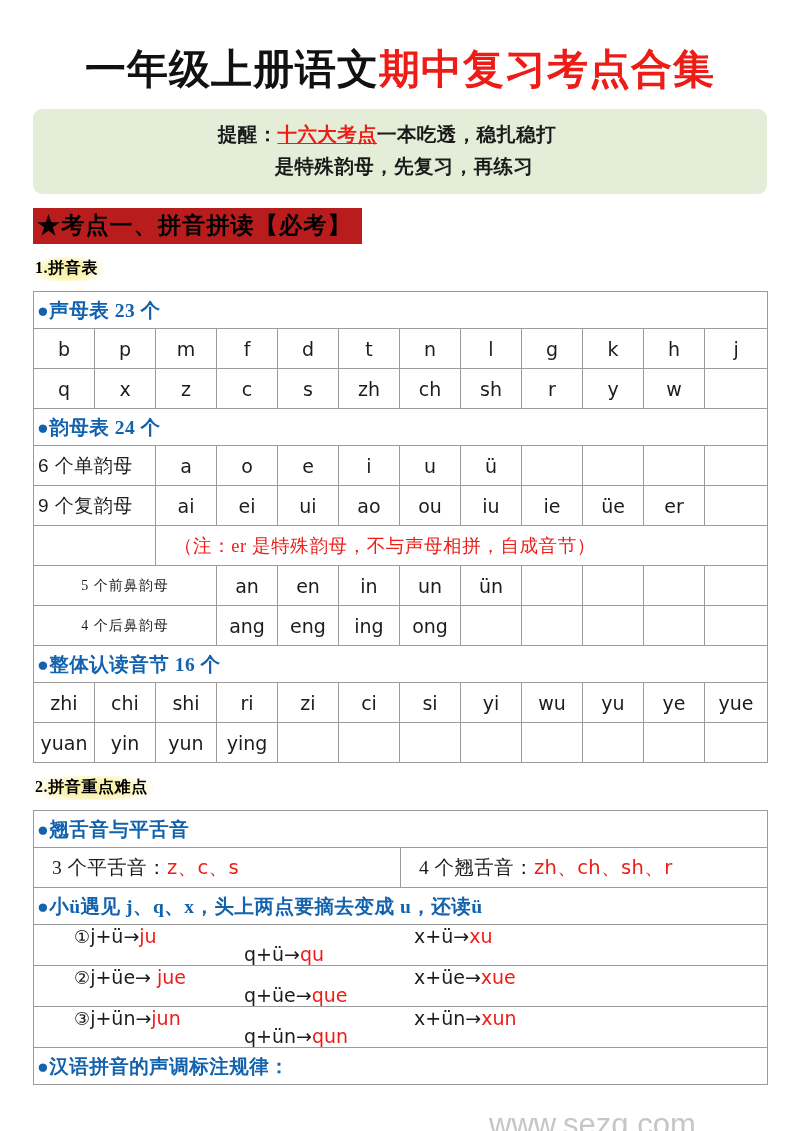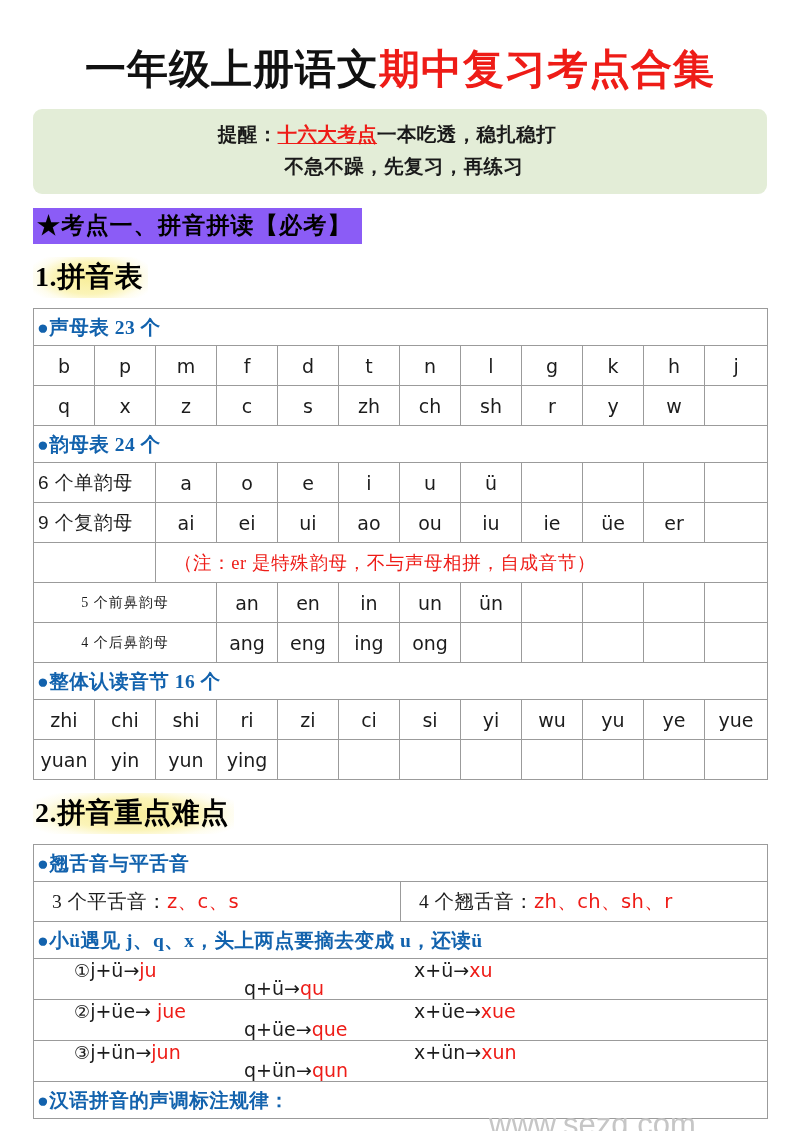--- a/index.html
+++ b/index.html
@@ -53,34 +53,34 @@
     text-decoration: underline;
     text-underline-offset: 2px;
     text-align: center;
   }
   .reminder-line.l2 { padding-left: 34px; }
 
   
   .section-head {
     margin-top: 14px;
     display: inline-block;
-    background: #8b5cf6;
+    background: #b91c1c;
     color: #000;
     font-size: 23px;
     font-weight: bold;
     padding: 2px 10px 3px 4px;
     letter-spacing: 1.2px;
     white-space: nowrap;
   }
 
   
   .sub-head {
     margin-top: 13px; margin-bottom: 10px;
     display: inline-block; position: relative;
-    font-size: 28px; font-weight: bold; color: #000;
+    font-size: 16px; font-weight: bold; color: #000;
     letter-spacing: 0.6px; white-space: nowrap;
     padding: 1px 5px 2px 2px;
     background: radial-gradient(ellipse 58% 70% at 50% 52%, #f8ee9a 0%, #fbf4b8 55%, rgba(253,248,205,0.35) 82%, rgba(255,255,255,0) 100%);
   }
 
   
   table.grid {
     width: 734px;
     border-collapse: collapse;
     table-layout: fixed;
@@ -171,21 +171,21 @@
   <div class="watermark">www.sezq.com</div>
 
   <div class="doc-title">
     <span class="t-black">一年级上册语文</span><span class="t-red">期中复习考点合集</span>
   </div>
 
   <div class="reminder">
     <div class="reminder-line l1">
       <span class="r-label">提醒：</span><span class="r-red">十六大考点</span><span>一本吃透，稳扎稳打</span>
     </div>
-    <div class="reminder-line l2">不急不躁，先复习，再练习</div>
+    <div class="reminder-line l2">是特殊韵母，先复习，再练习</div>
   </div>
 
   <div>
     <span class="section-head">★考点一、拼音拼读【必考】</span>
   </div>
 
   <div>
     <span class="sub-head">1.拼音表</span>
   </div>
 

